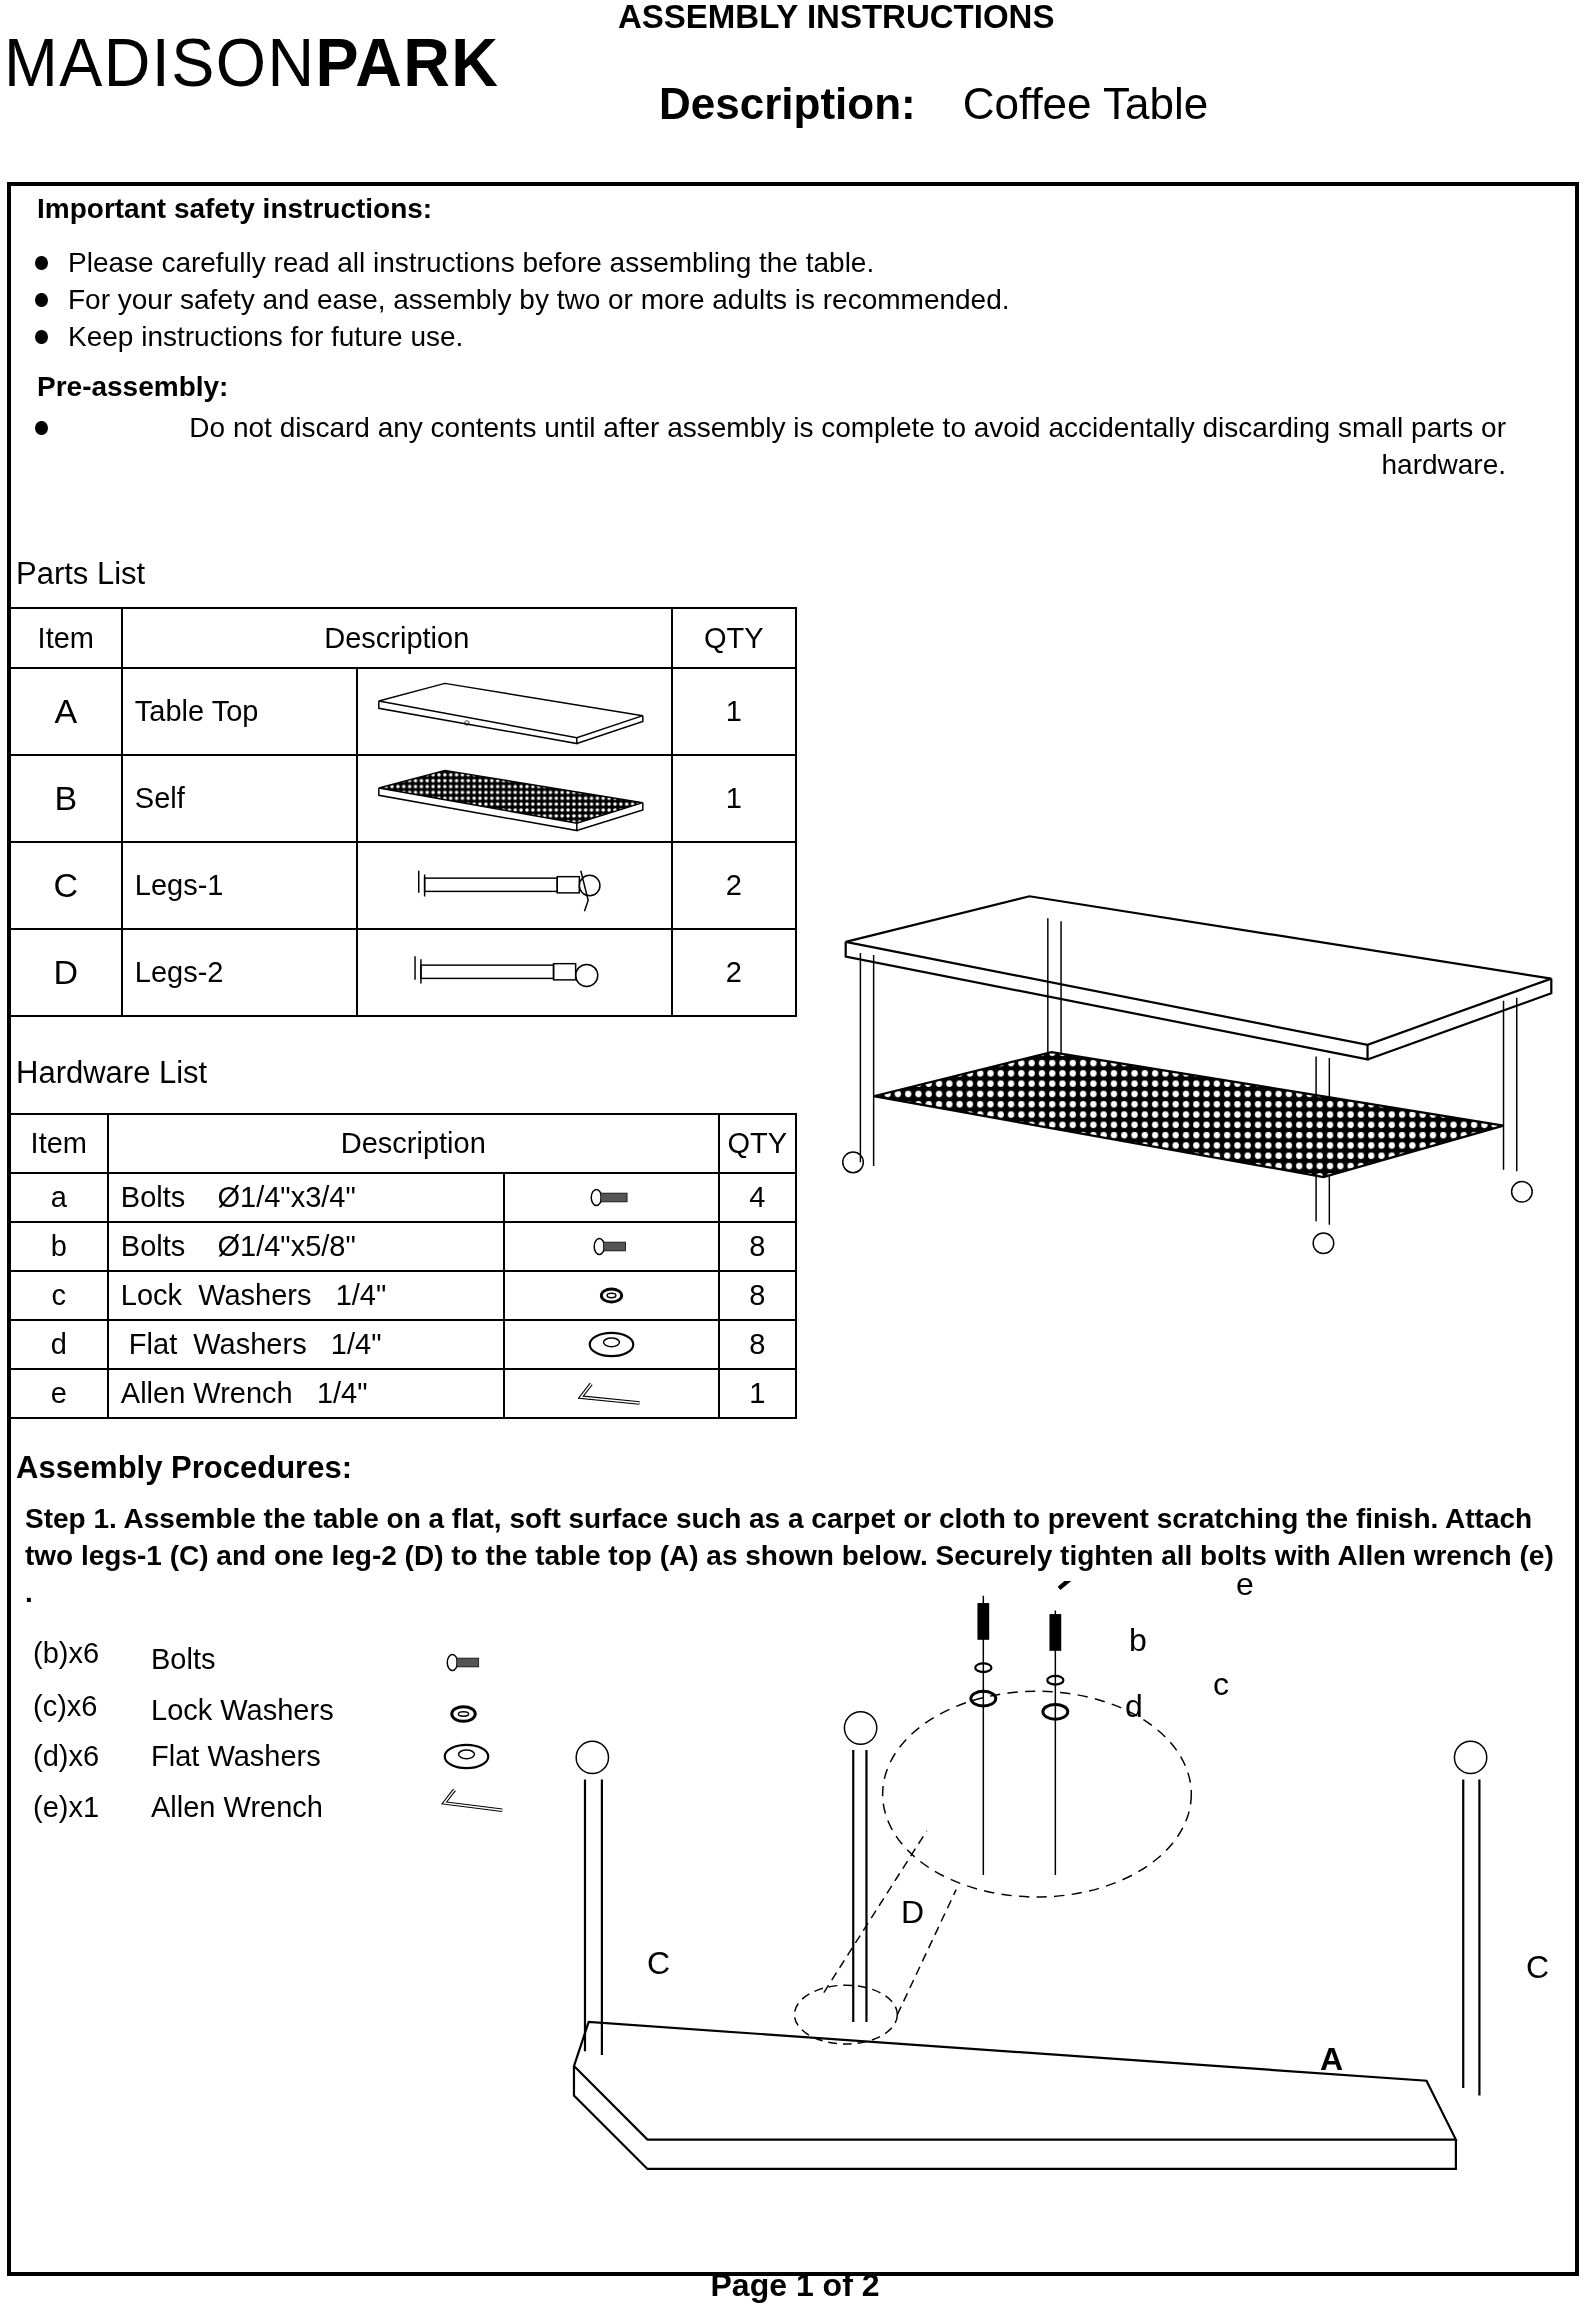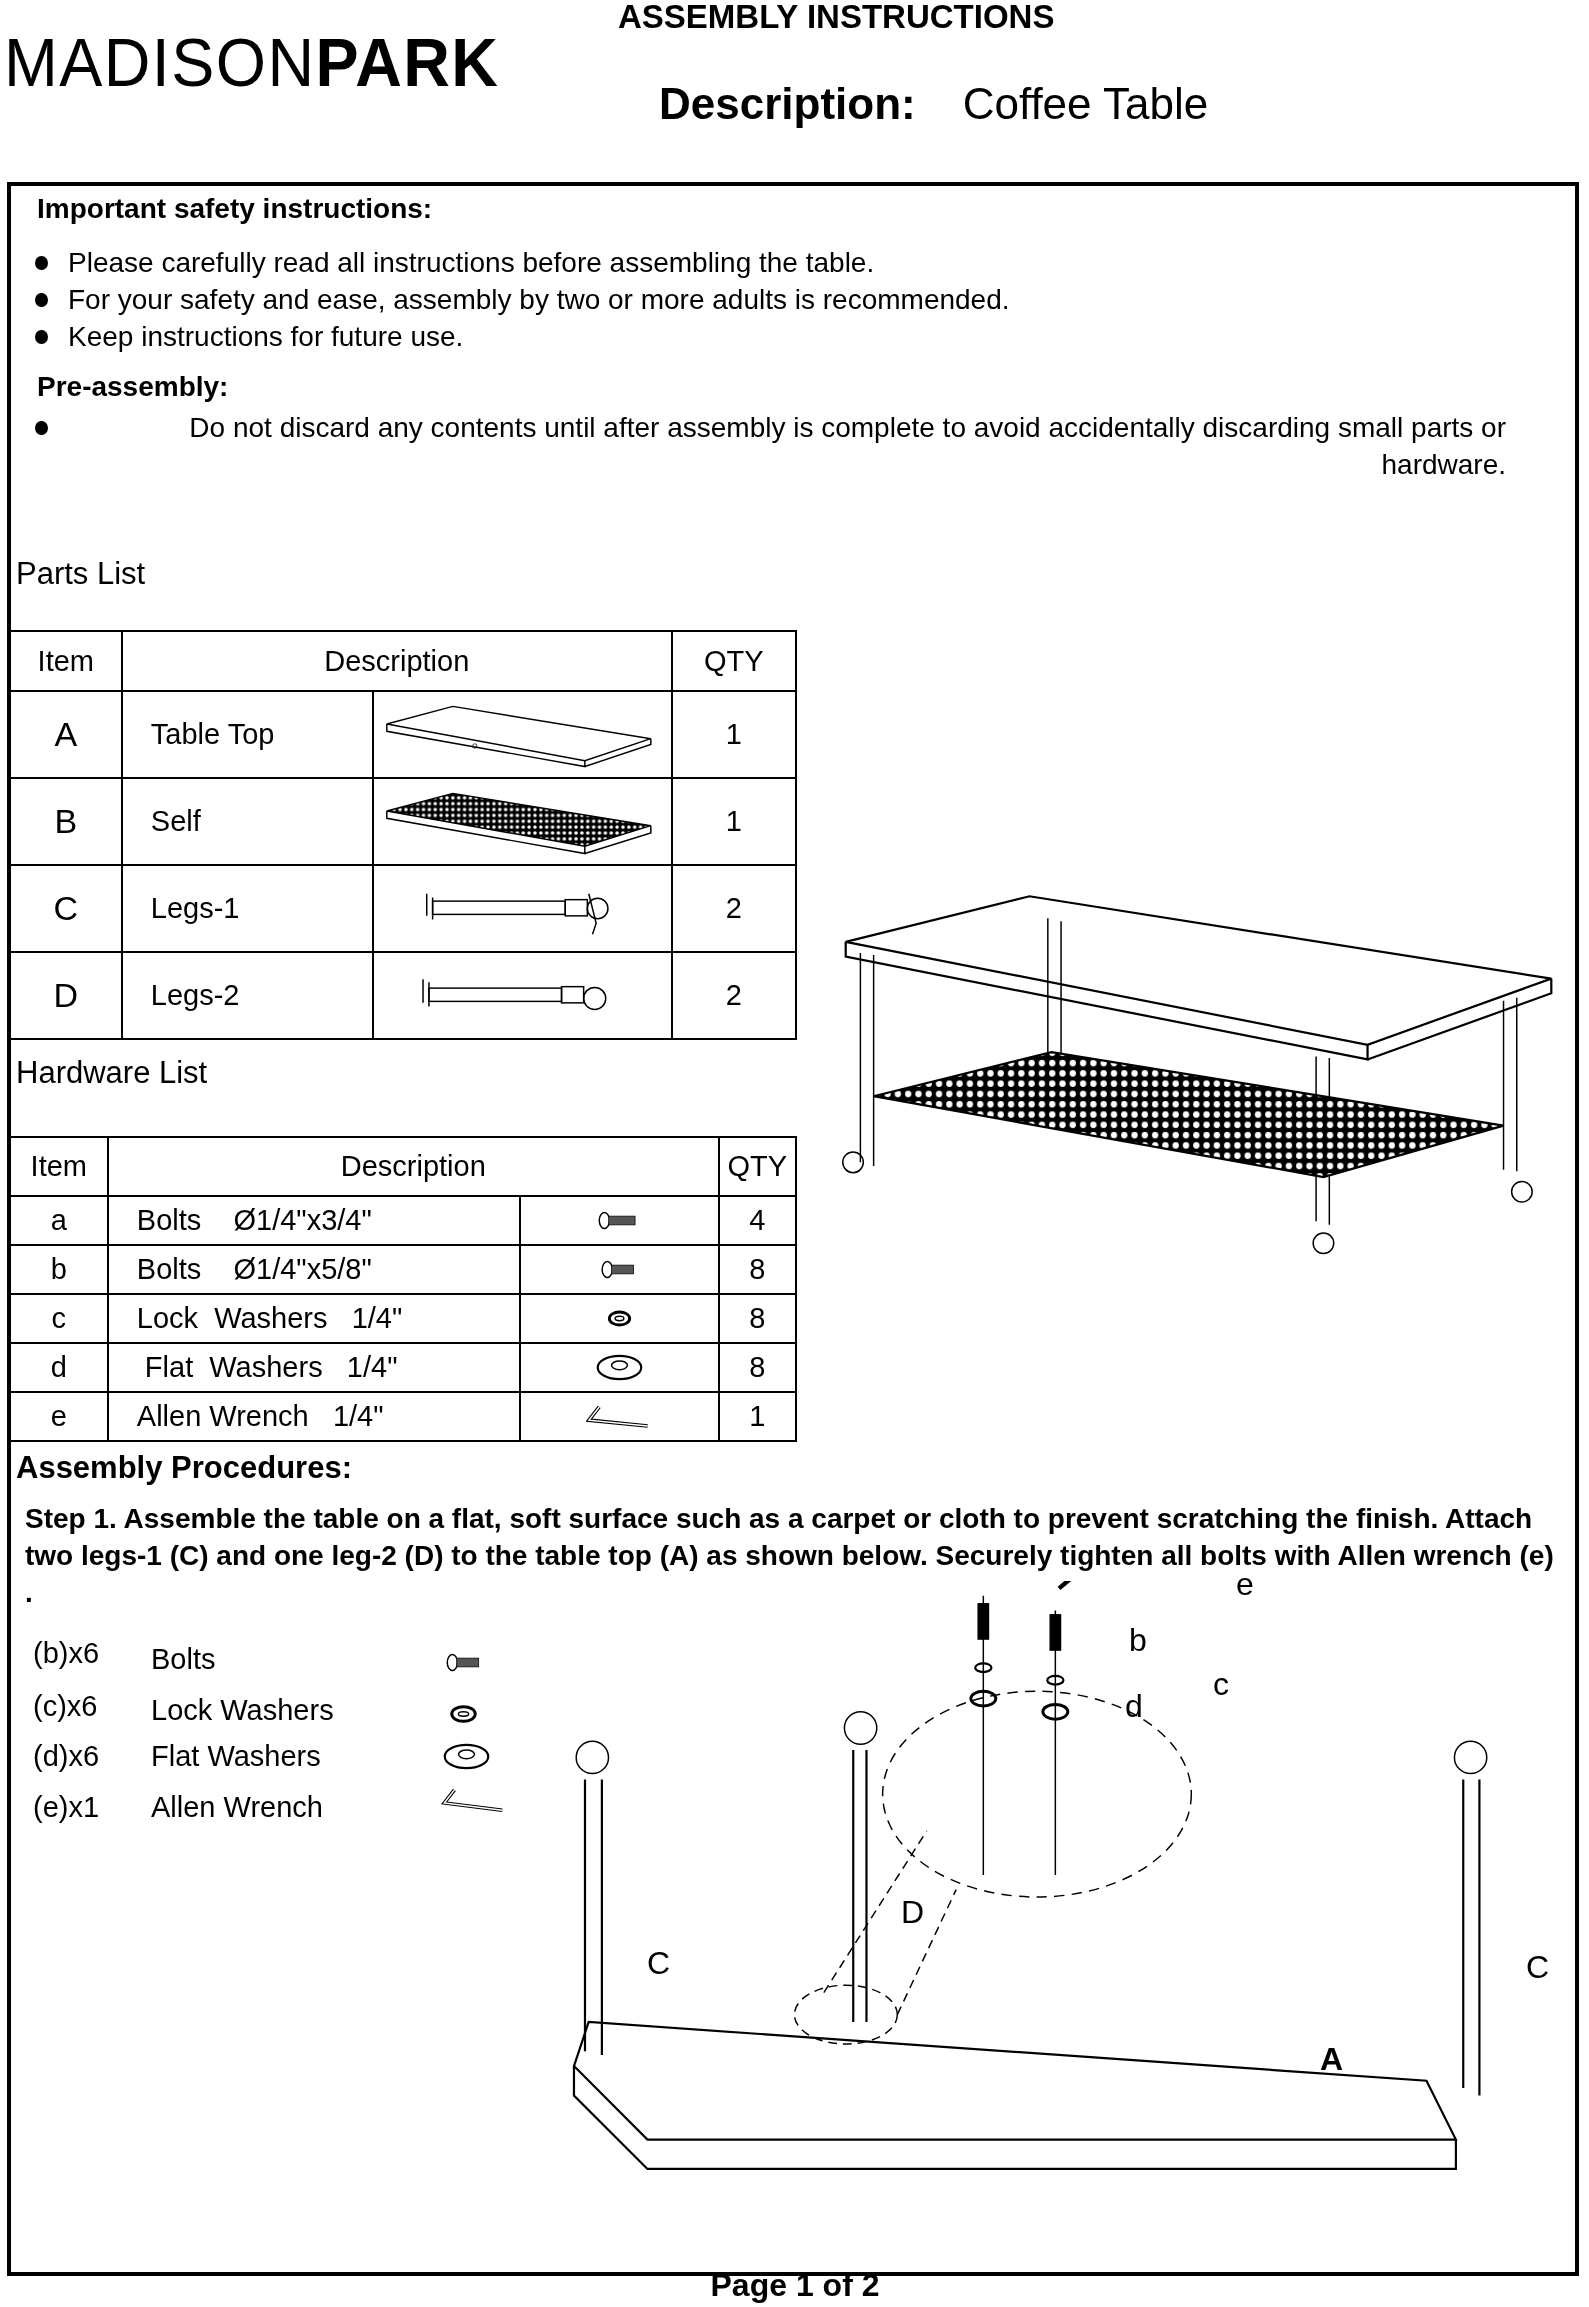--- a/index.html
+++ b/index.html
@@ -10,23 +10,23 @@
   .brand .bold{font-weight:700;}
   .title{left:618px;top:0px;font-size:33px;font-weight:700;line-height:1;}
   .desc{left:659px;top:82px;font-size:44px;line-height:1;}
   .desc .lbl{font-weight:700;margin-right:47px;}
   .frame{left:7.4px;top:182px;width:1572px;height:2094px;border:4.4px solid #000;box-sizing:border-box;}
   .h-bold{font-weight:700;font-size:28px;}
   .body-t{font-size:28px;}
   ul.bul{list-style:none;margin:0;padding:0;}
   ul.bul li{position:relative;padding-left:33px;line-height:37px;}
   ul.bul li:before{content:"";position:absolute;left:0;top:11.8px;width:12.5px;height:14px;background:#000;border-radius:50%;}
-  table.grid{border-collapse:collapse;position:absolute;margin-top:23px;}
+  table.grid{border-collapse:collapse;position:absolute;}
   table.grid td{border:2.9px solid #000;text-align:center;font-size:29px;padding:0;}
-  table.grid td.left{text-align:left;padding-left:28px;}
+  table.grid td.left{text-align:left;padding-left:12px;}
   .partimg svg, .hwimg svg{display:block;margin:auto;}
   .footer{left:0;width:1590px;top:2267px;text-align:center;font-size:32px;font-weight:700;}
   .kit-row{position:absolute;left:33px;font-size:29px;}
   .kit-row span{position:absolute;white-space:nowrap;}
   .lbl-d{font-size:32px;}
 </style>
 </head>
 <body>
 
 <div class="abs brand">

